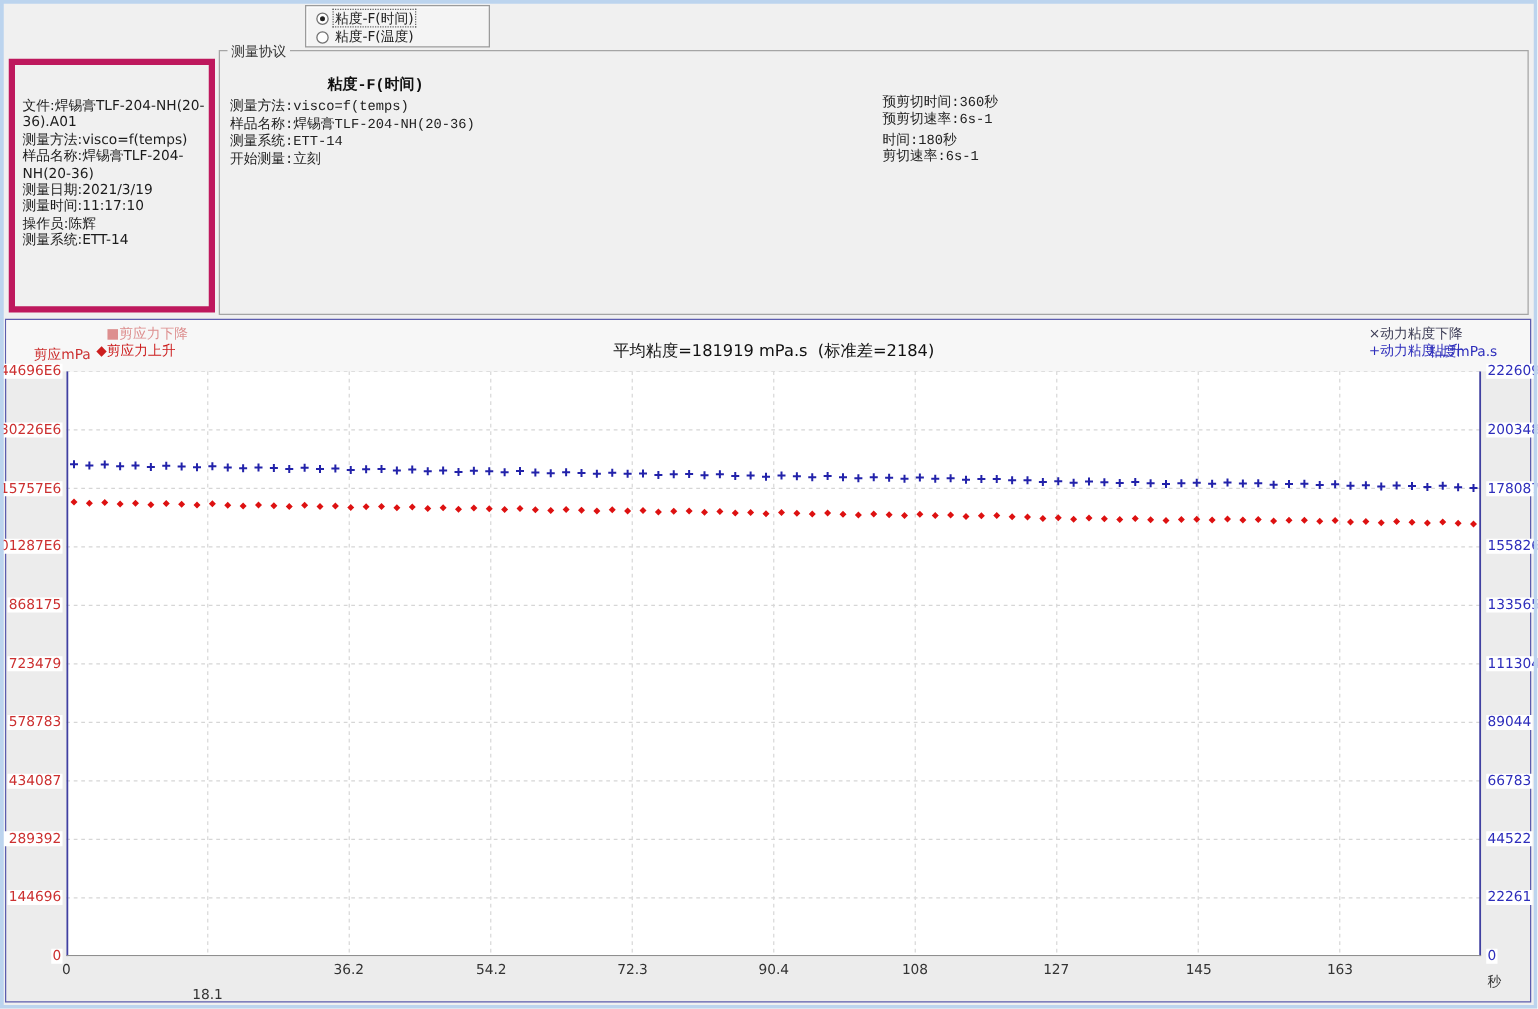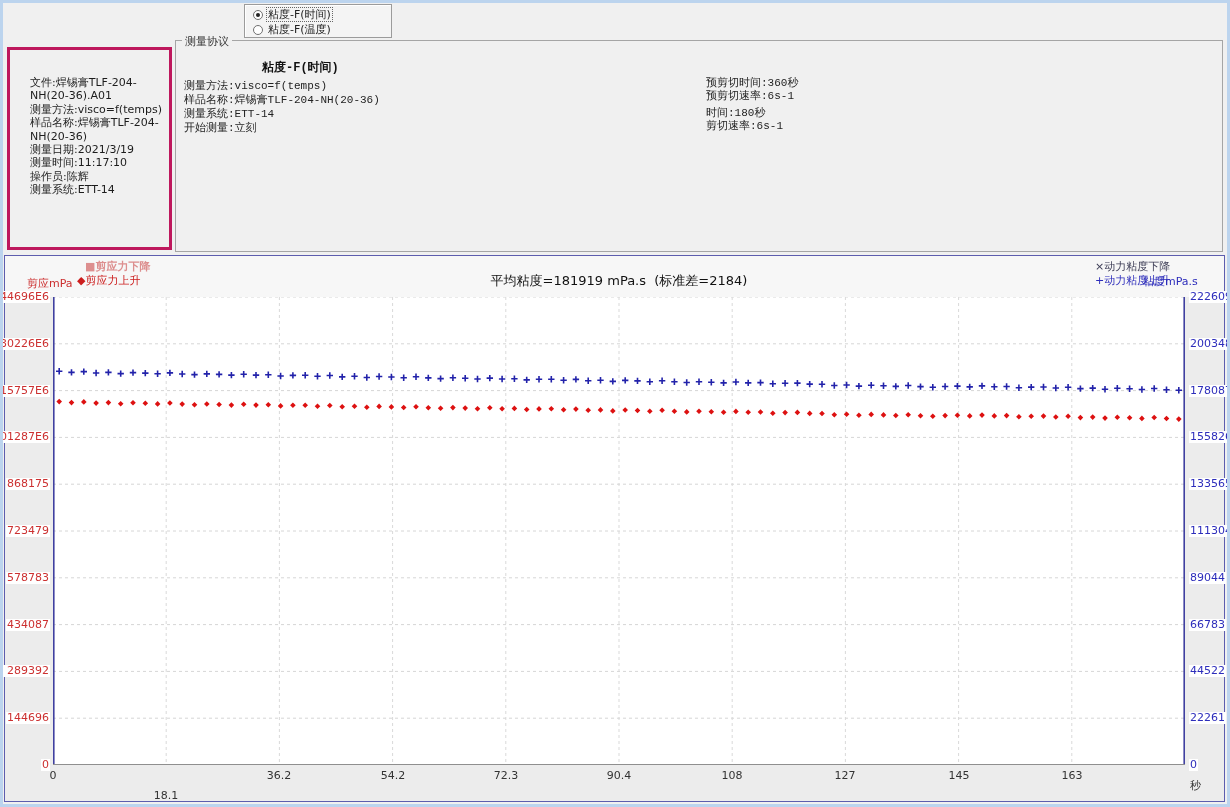--- a/index.html
+++ b/index.html
@@ -12,21 +12,21 @@
   .mode-panel { position:absolute; left:244px; top:4px; width:148px; height:34px;
     background:#f4f4f4; border:1px solid #9b9b9b; box-shadow:inset 1px 1px 0 #ffffff; padding:2px 0 0 8px; z-index:5; }
   .radio-row { display:flex; align-items:center; height:15px; font-size:11px; color:#222; cursor:default; }
   .radio { width:10px; height:10px; border-radius:50%; border:1px solid #707070; background:#fff; margin-right:4px; position:relative; flex:0 0 auto; }
   .radio-row.selected .radio:after { content:""; position:absolute; left:2px; top:2px; width:4px; height:4px; border-radius:50%; background:#222; }
   .radio-row.selected .radio-label { outline:1px dotted #666; }
   .radio-label { padding:0 1px; line-height:13px; }
 
   
   .info-box { position:absolute; left:7px; top:47px; width:165px; height:203px;
-    border:3px solid #be185d; padding:26px 3px 0 20px; font-size:11px; line-height:13.4px; color:#1c1c1c; }
+    border:5px solid #be185d; padding:26px 3px 0 6px; font-size:11px; line-height:13.4px; color:#1c1c1c; }
 
   
   .proto-box { position:absolute; left:175px; top:40px; width:1048px; height:212px; border:1px solid #a5a5a5;font-family:Liberation Mono, monospace; }
   .proto-legend { position:absolute; left:6px; top:-7px; background:#f0f0f0; padding:0 3px; font-size:11px; color:#333; }
   .proto-title { position:absolute; left:86px; top:18px; font-size:12px; font-weight:bold; color:#111; }
   .proto-left { position:absolute; left:8px; top:38px; font-size:11px; line-height:14px; color:#222; }
   .proto-right-1 { position:absolute; left:530px; top:36px; font-size:11px; line-height:13px; color:#222; }
   .proto-right-2 { position:absolute; left:530px; top:66px; font-size:11px; line-height:13px; color:#222; }
 
   
@@ -89,21 +89,21 @@
     <div class="proto-right-2">
       <div>时间:180秒</div>
       <div>剪切速率:6s-1</div>
     </div>
   </div>
 
   <div class="chart-panel"></div>
   <div class="chart-titlebar"></div>
   <div class="chart-title-2">平均粘度=181919 mPa.s  (标准差=2184)</div>
 
-  <div class="legend-item" style="left: 85px; top: 259px; color: rgb(221, 143, 143); font-weight: bold;">
+  <div class="legend-item" style="left: 85px; top: 259px; color: rgb(221, 143, 143);">
     <span>■</span><span>剪应力下降</span>
   </div>
   <div class="legend-item" style="left: 77px; top: 273px; color: rgb(204, 29, 29);">
     <span>◆</span><span>剪应力上升</span>
   </div>
   <div class="axis-title" style="left:27px; top:276px; color:#cc3030;">剪应mPa</div>
 
   <div class="legend-item" style="left: 1095px; top: 259px; color: rgb(60, 60, 85);">
     <span>×</span><span>动力粘度下降</span>
   </div>

